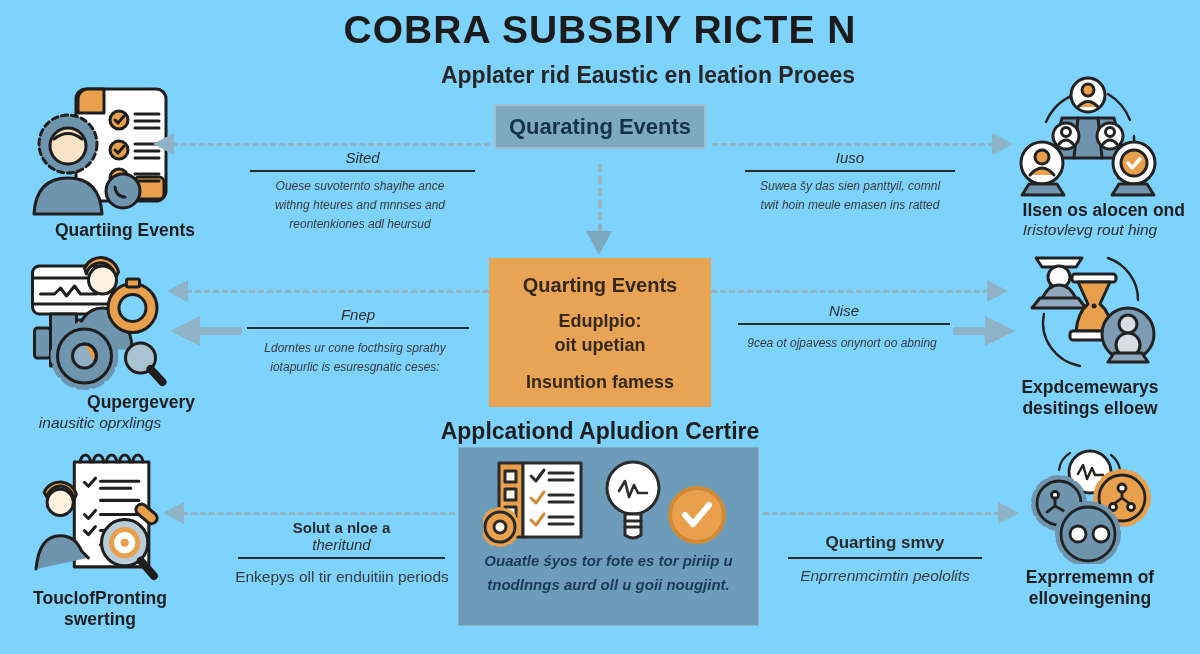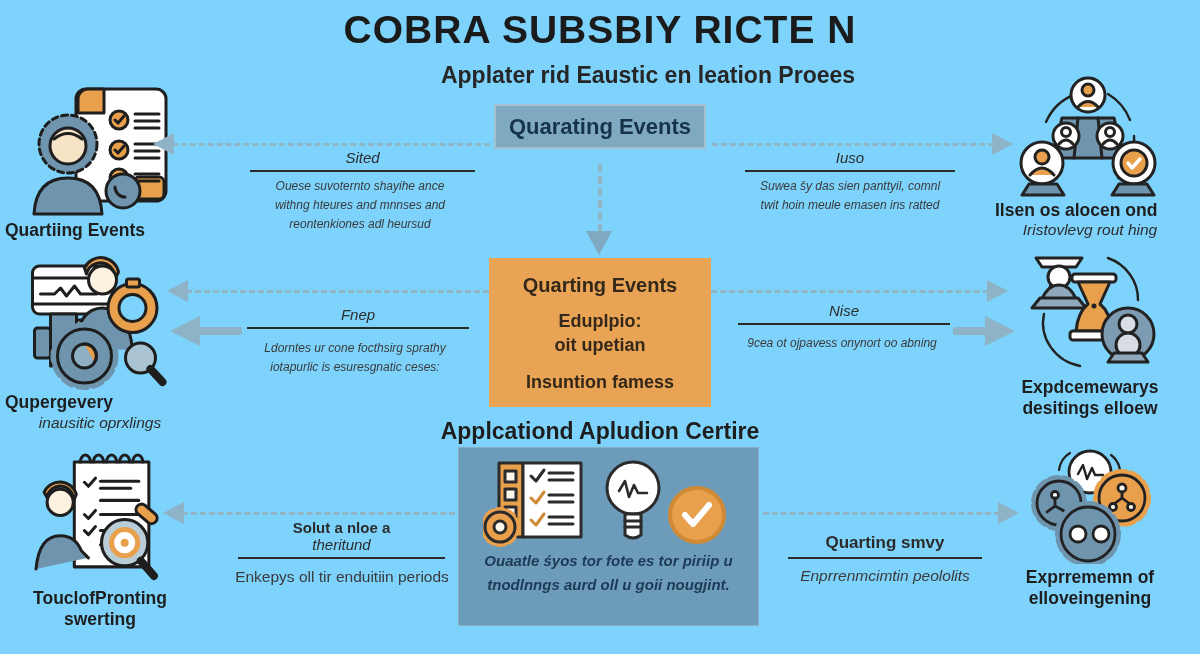--- a/index.html
+++ b/index.html
@@ -33,21 +33,21 @@
   .ah-r.big { border-top-width:15px; border-bottom-width:15px; border-left-width:30px; }
   .ah-d { width:0; height:0; border-left:13px solid transparent; border-right:13px solid transparent; border-top:24px solid #7ea9c0; }
   .solid-bar { background:#8fb3c6; height:8px; border-radius:2px; }
 
   .conn-h { font-size:15px; font-style:italic; color:#2c2c2c; text-align:center; padding-bottom:4px; border-bottom:2px solid #2b2b2b; }
   .conn-h .bd { font-weight:700; font-style:normal; }
   .conn-b { font-size:12px; color:#3a3a3a; text-align:center; line-height:19px; }
   .conn-b.it { font-style:italic; }
   .conn-b.up { font-style:normal; }
 
-  .node-l1  { font-size:17.5px; font-weight:800; color:#1e1e1e; text-align:left; }
+  .node-l1  { font-size:17.5px; font-weight:800; color:#1e1e1e; text-align:right; }
   .node-l2i { font-size:15.5px; font-style:italic; color:#2d2d2d; text-align:center; }
   .node-l2b { font-size:17.5px; font-weight:800; color:#1e1e1e; text-align:center; }
 </style>
 </head>
 <body>
 
 <div id="canvas">
 
   <div class="abs title" style="top:8px;left:0;">COBRA SUBSBIY RICTE N</div>
   <div class="abs subtitle" style="top:62px;left:0;">Applater rid Eaustic en leation Proees</div>

